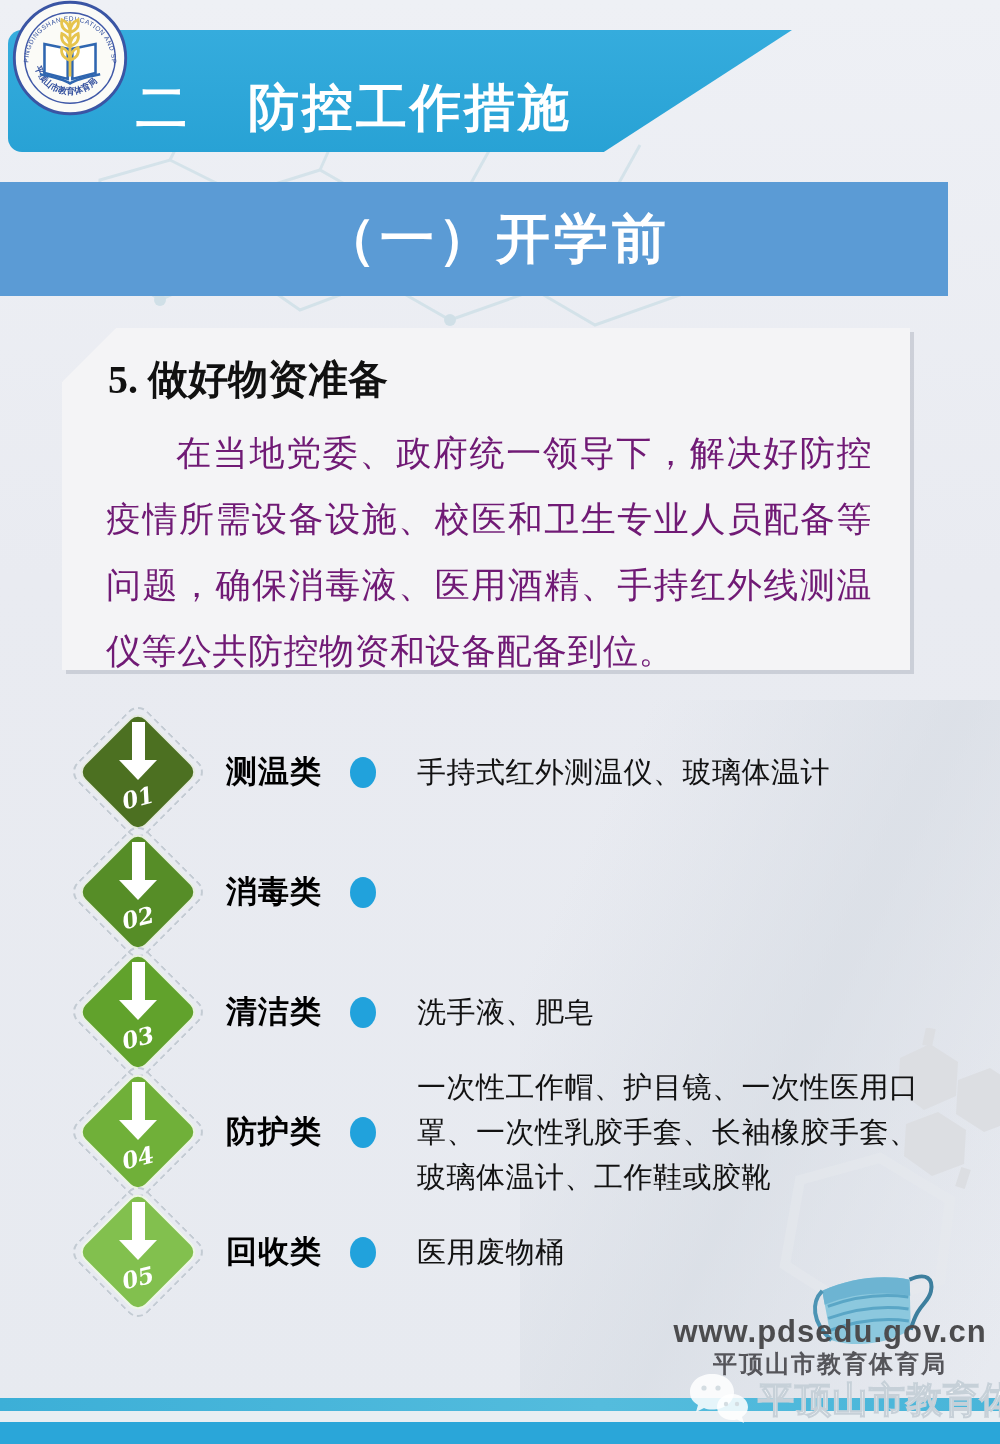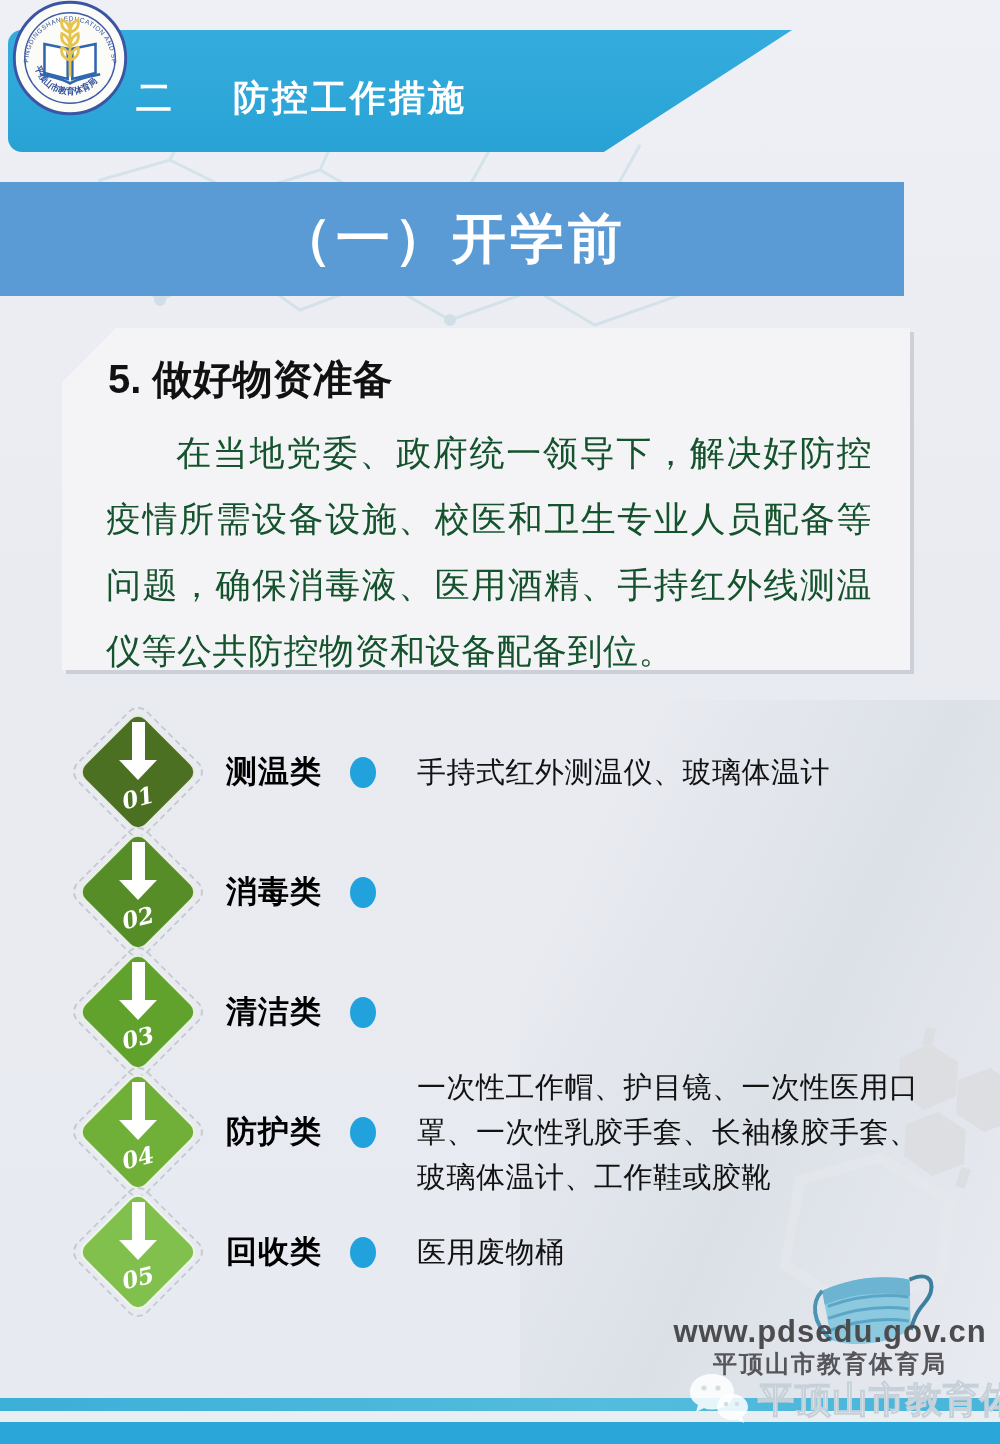--- a/index.html
+++ b/index.html
@@ -12,37 +12,37 @@
 form        background:linear-gradient(100deg,rgba(255,255,255,0) 10%,rgba(255,255,255,.6) 45%,rgba(233,237,242,0) 85%);
         transform:skewX(-8deg);}
   .mid-sheen{left:520px;top:700px;width:560px;height:700px;
         background:linear-gradient(115deg,rgba(214,219,226,0) 15%,rgba(210,216,224,.55) 50%,rgba(238,240,245,0) 88%);}
   
   .header-banner{position:absolute;left:8px;top:30px;width:784px;height:122px;
         background:linear-gradient(180deg,#35acdd,#28a2d5);
         clip-path:polygon(0 0,100% 0,76% 100%,0 100%);
         border-radius:14px 0 0 14px;}
   .header-title{position:absolute;left:128px;top:44px;color:#fff;font-weight:bold;
-        font-size:36px;letter-spacing:3px;white-space:nowrap;}
+        font-size:51px;letter-spacing:3px;white-space:nowrap;}
   .header-num{margin-right:58px;}
   .logo{position:absolute;left:12px;top:-8px;width:116px;height:132px;}
   
   .section-banner{position:absolute;left:0;top:182px;width:904px;height:114px;background:#5b9bd5;
-        display:flex;align-items:center;justify-content:center;}
+        display:flex;align-items:center;justify-content:center;padding-left:44px;}
   .section-title{color:#fff;font-weight:bold;font-size:54px;letter-spacing:4px;
         font-family:"Liberation Sans",sans-serif;}
   
   .card{position:absolute;left:62px;top:328px;width:848px;height:342px;background:#f4f4f6;
         clip-path:polygon(54px 0,100% 0,100% 100%,0 100%,0 54px);
         box-shadow:4px 5px 8px rgba(120,125,140,.35);}
   .card-shadow{position:absolute;left:66px;top:332px;width:848px;height:342px;background:rgba(150,156,170,.35);
         clip-path:polygon(54px 0,100% 0,100% 100%,0 100%,0 54px);}
   .card-title{margin:24px 0 0 46px;font-size:40px;font-weight:bold;color:#111;
-        font-family:Liberation Sans, sans-serif;}
-  .card-paragraph{margin:14px 38px 0 44px;font-size:35px;line-height:66px;color:#14532d;
+        font-family:Liberation Serif, serif;}
+  .card-paragraph{margin:14px 38px 0 44px;font-size:35px;line-height:66px;color:#701a75;
         text-indent:2em;letter-spacing:.5px;font-family:"Liberation Serif",serif;text-align:justify;}
   
   .supply-list{position:absolute;left:62px;top:712px;width:884px;}
   .supply-row{display:flex;align-items:center;height:120px;}
   .diamond-col{position:relative;width:150px;height:120px;flex:0 0 150px;}
   .diamond-box{position:absolute;left:10px;top:-6px;width:132px;height:132px;}
   .diamond-dash{position:absolute;left:50%;top:50%;width:96px;height:96px;
         transform:translate(-50%,-50%) rotate(45deg);border:2px dashed #c3cbd3;border-radius:14px;}
   .diamond-fill{position:absolute;left:50%;top:50%;width:84px;height:84px;
         transform:translate(-50%,-50%) rotate(45deg);border-radius:12px;border:2px solid rgba(255,255,255,.85);}
@@ -197,20 +197,21 @@
           <div class="diamond-fill" style="background: rgb(97, 162, 44);"></div>
           <div class="arrow">
               <div class="arrow-shaft"></div>
               <div class="arrow-head"></div>
             </div>
           <div class="diamond-num">03</div>
         </div>
       </div>
       <div class="supply-label">清洁类</div>
       <div class="supply-dot" style="background: rgb(33, 162, 220);"></div>
+      <div class="supply-desc">洗手液、肥皂</div>
     </div>
 
     <div class="supply-row">
       <div class="diamond-col">
         <div class="diamond-box">
           <div class="diamond-dash"></div>
           <div class="diamond-fill" style="background: rgb(112, 176, 57);"></div>
           <div class="arrow">
               <div class="arrow-shaft"></div>
               <div class="arrow-head"></div>

